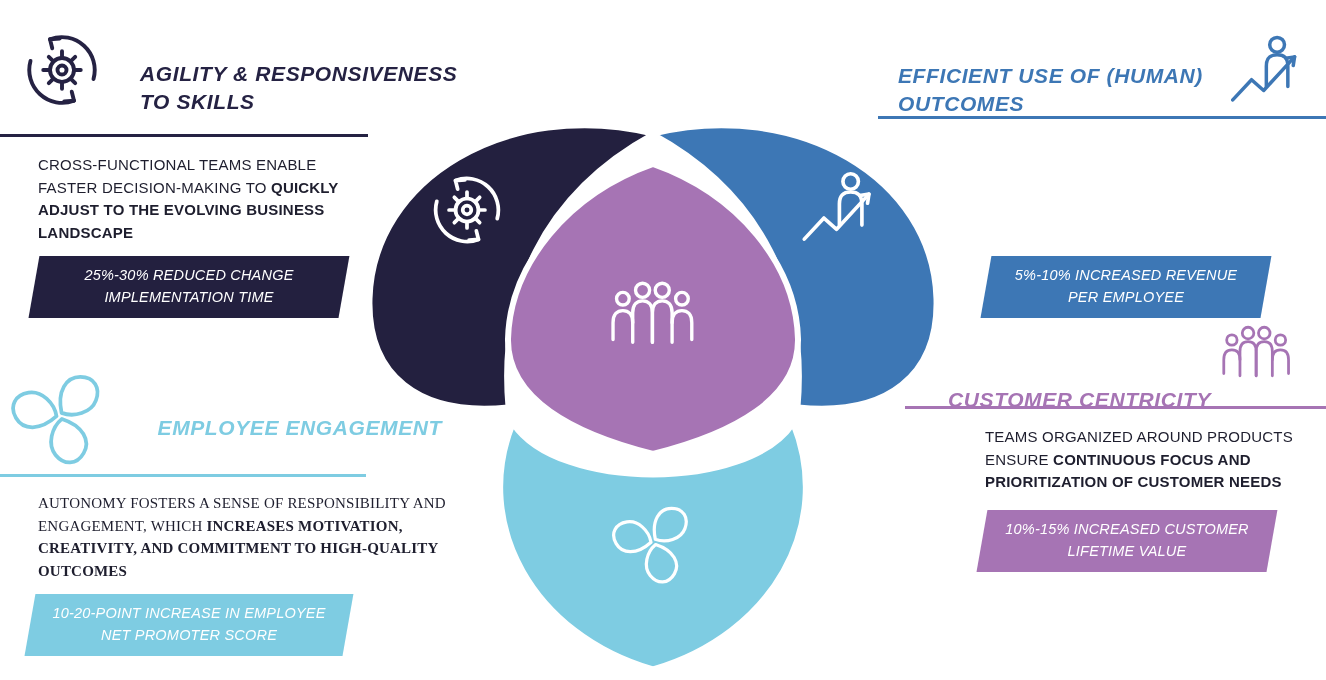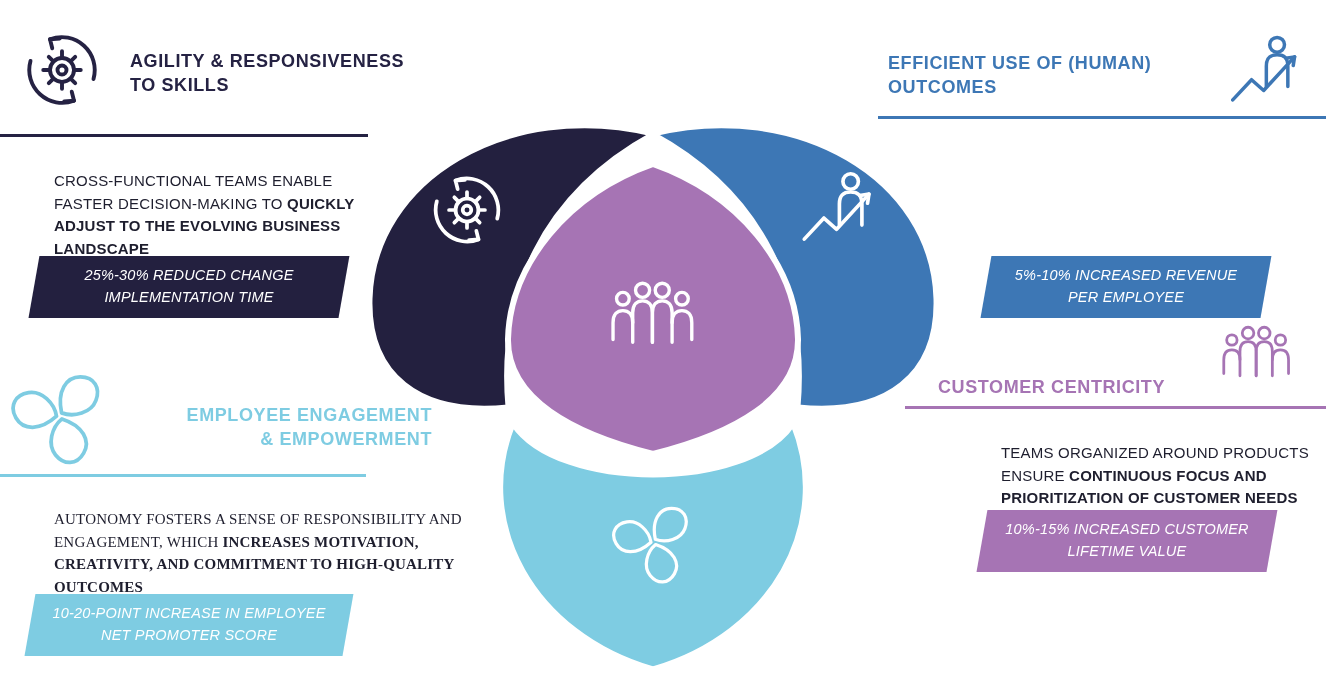--- a/index.html
+++ b/index.html
@@ -1,33 +1,33 @@
 <!DOCTYPE html>
 <html><head>
 <meta charset="utf-8">
 <style>
   html,body{margin:0;padding:0;background:#ffffff;}
   .canvas{
     position:relative;width:1326px;height:680px;background:#ffffff;
     font-family:"Liberation Sans",sans-serif;overflow:hidden;
   }
   
-  .title{position:absolute;margin:8px;font-size:18px;font-weight:800;letter-spacing:.6px;line-height:1.33;}
+  .title{position:absolute;margin:18px;font-size:21px;font-weight:800;letter-spacing:.6px;line-height:1.33;font-style:italic;}
   .title-agility{left:122px;top:42px;color:#252243;text-align:left;}
   .title-resources{left:880px;top:44px;width:326px;color:#3D77B5;}
   .title-employee{left:112px;top:396px;width:312px;color:#7ECCE2;text-align:right;}
   .title-customer{left:930px;top:368px;color:#A674B4;}
   
   .rule{position:absolute;height:3px;}
   .rule-agility{left:0;top:134px;width:368px;background:#252243;}
   .rule-resources{left:878px;top:116px;width:448px;background:#3D77B5;}
   .rule-employee{left:0;top:474px;width:366px;background:#7ECCE2;}
   .rule-customer{left:905px;top:406px;width:421px;background:#A674B4;}
   
-  .body{position:absolute;margin:16px;font-size:15px;line-height:1.5;letter-spacing:.2px;color:#1E1E2E;font-weight:400;}
+  .body{position:absolute;margin:0;font-size:15px;line-height:1.5;letter-spacing:.2px;color:#1E1E2E;font-weight:400;}
   .b{font-weight:700;}
   .body-agility{left:38px;top:154px;width:312px;}
   .body-resources{left:985px;top:150px;width:332px;}
   .body-employee{left:38px;top:492px;width:420px;font-family:Liberation Serif, serif;}
   .body-customer{left:985px;top:426px;width:338px;}
   
   .badge{position:absolute;color:#ffffff;font-style:italic;font-size:14.5px;line-height:1.5;
          font-weight:500;text-align:center;padding:9px 16px;transform:skewX(-10deg);letter-spacing:.2px;}
   .badge .badge-text{display:block;transform:skewX(10deg);}
   .badge-agility{left:34px;top:256px;width:278px;background:#23203F;}
@@ -135,21 +135,20 @@
     <span class="badge-text">5%-10% INCREASED REVENUE PER EMPLOYEE</span>
   </div>
 
   <div class="hicon icon-employee">
     <svg viewBox="0 0 64 64">
         <use href="#icon-hands"></use>
       </svg>
   </div>
   <h2 class="title title-employee">
     <span>EMPLOYEE ENGAGEMENT</span><br>
-    <span>&amp; EMPOWERMENT</span>
   </h2>
   <div class="rule rule-employee"></div>
   <p class="body body-employee"><span>AUTONOMY FOSTERS A SENSE OF RESPONSIBILITY AND ENGAGEMENT, WHICH </span><span class="b">INCREASES MOTIVATION, CREATIVITY, AND COMMITMENT TO HIGH-QUALITY OUTCOMES</span></p>
   <div class="badge badge-employee">
     <span class="badge-text">10-20-POINT INCREASE IN EMPLOYEE NET PROMOTER SCORE</span>
   </div>
 
   <h2 class="title title-customer">
     <span>CUSTOMER CENTRICITY</span>
   </h2>

